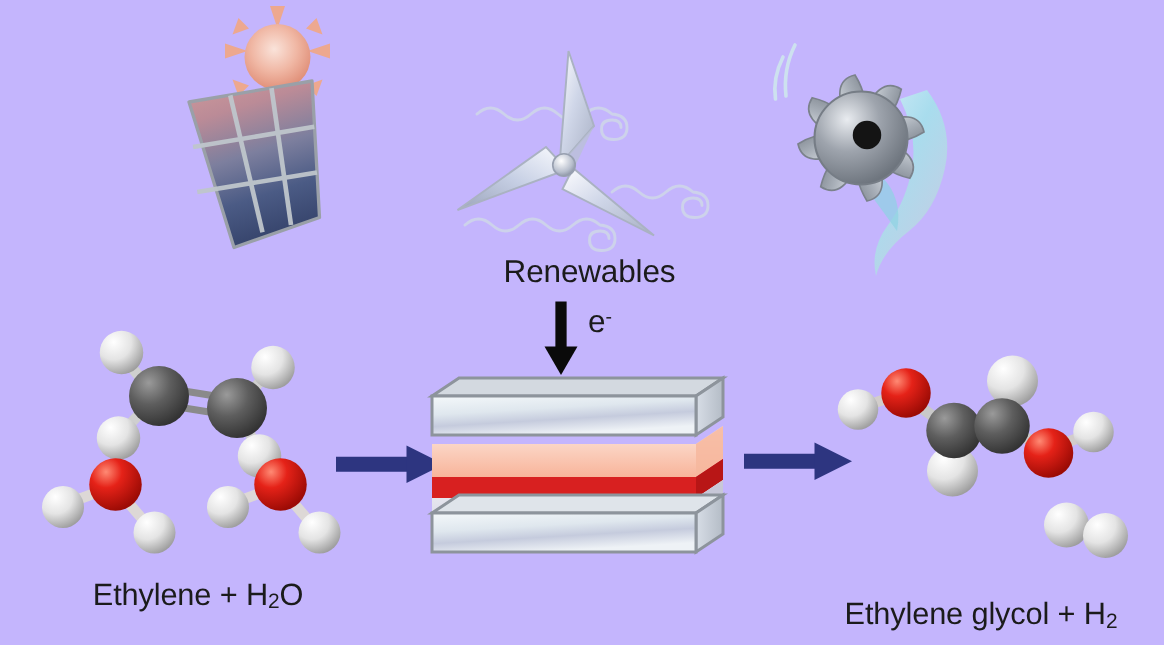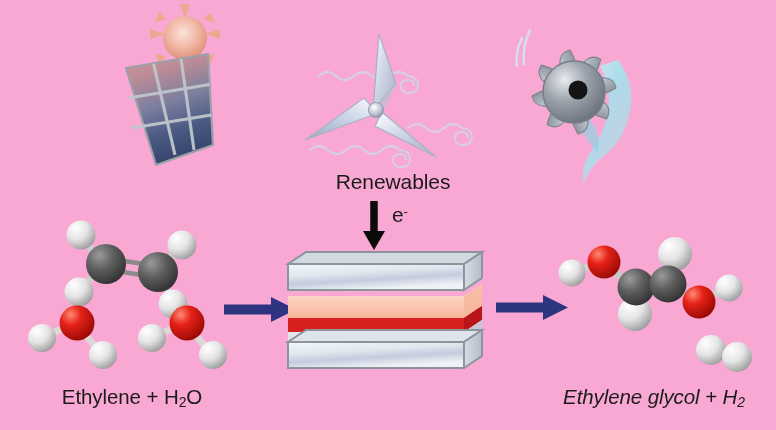--- a/index.html
+++ b/index.html
@@ -4,21 +4,21 @@
 <title>Electrochemical Ethylene Glycol Diagram</title>
 <style>
   html,body{margin:0;padding:0;background:#ffffff;}
   body{
     font-family:"Liberation Sans","DejaVu Sans",sans-serif;
     -webkit-font-smoothing:antialiased;
   }
   #stage{
     position:relative;
     width:776px;height:430px;
-    background:#f9a8d4;
+    background:#c4b5fd;
     overflow:hidden;
   }
   .abs{position:absolute;}
   .lbl{
     position:absolute;
     color:#1b1b1b;
     font-size:20.5px;
     letter-spacing:-0.1px;
     white-space:nowrap;
     font-family:"Liberation Sans","DejaVu Sans",sans-serif;
@@ -371,19 +371,19 @@
     </svg>
   </div>
 
   <div class="lbl ctr" style="left:132px;top:385px;">
     <span>Ethylene</span>
     <span>+</span>
     <span>H</span><sub>2</sub><span>O</span>
   </div>
 
 
-  <div class="lbl ctr" style="left:654px;top:385px;font-style:italic;">
+  <div class="lbl ctr" style="left:654px;top:398px;">
     <span>Ethylene glycol</span>
     <span>+</span>
     <span>H</span><sub>2</sub>
   </div>
 
 </div>
 
 </body></html>

